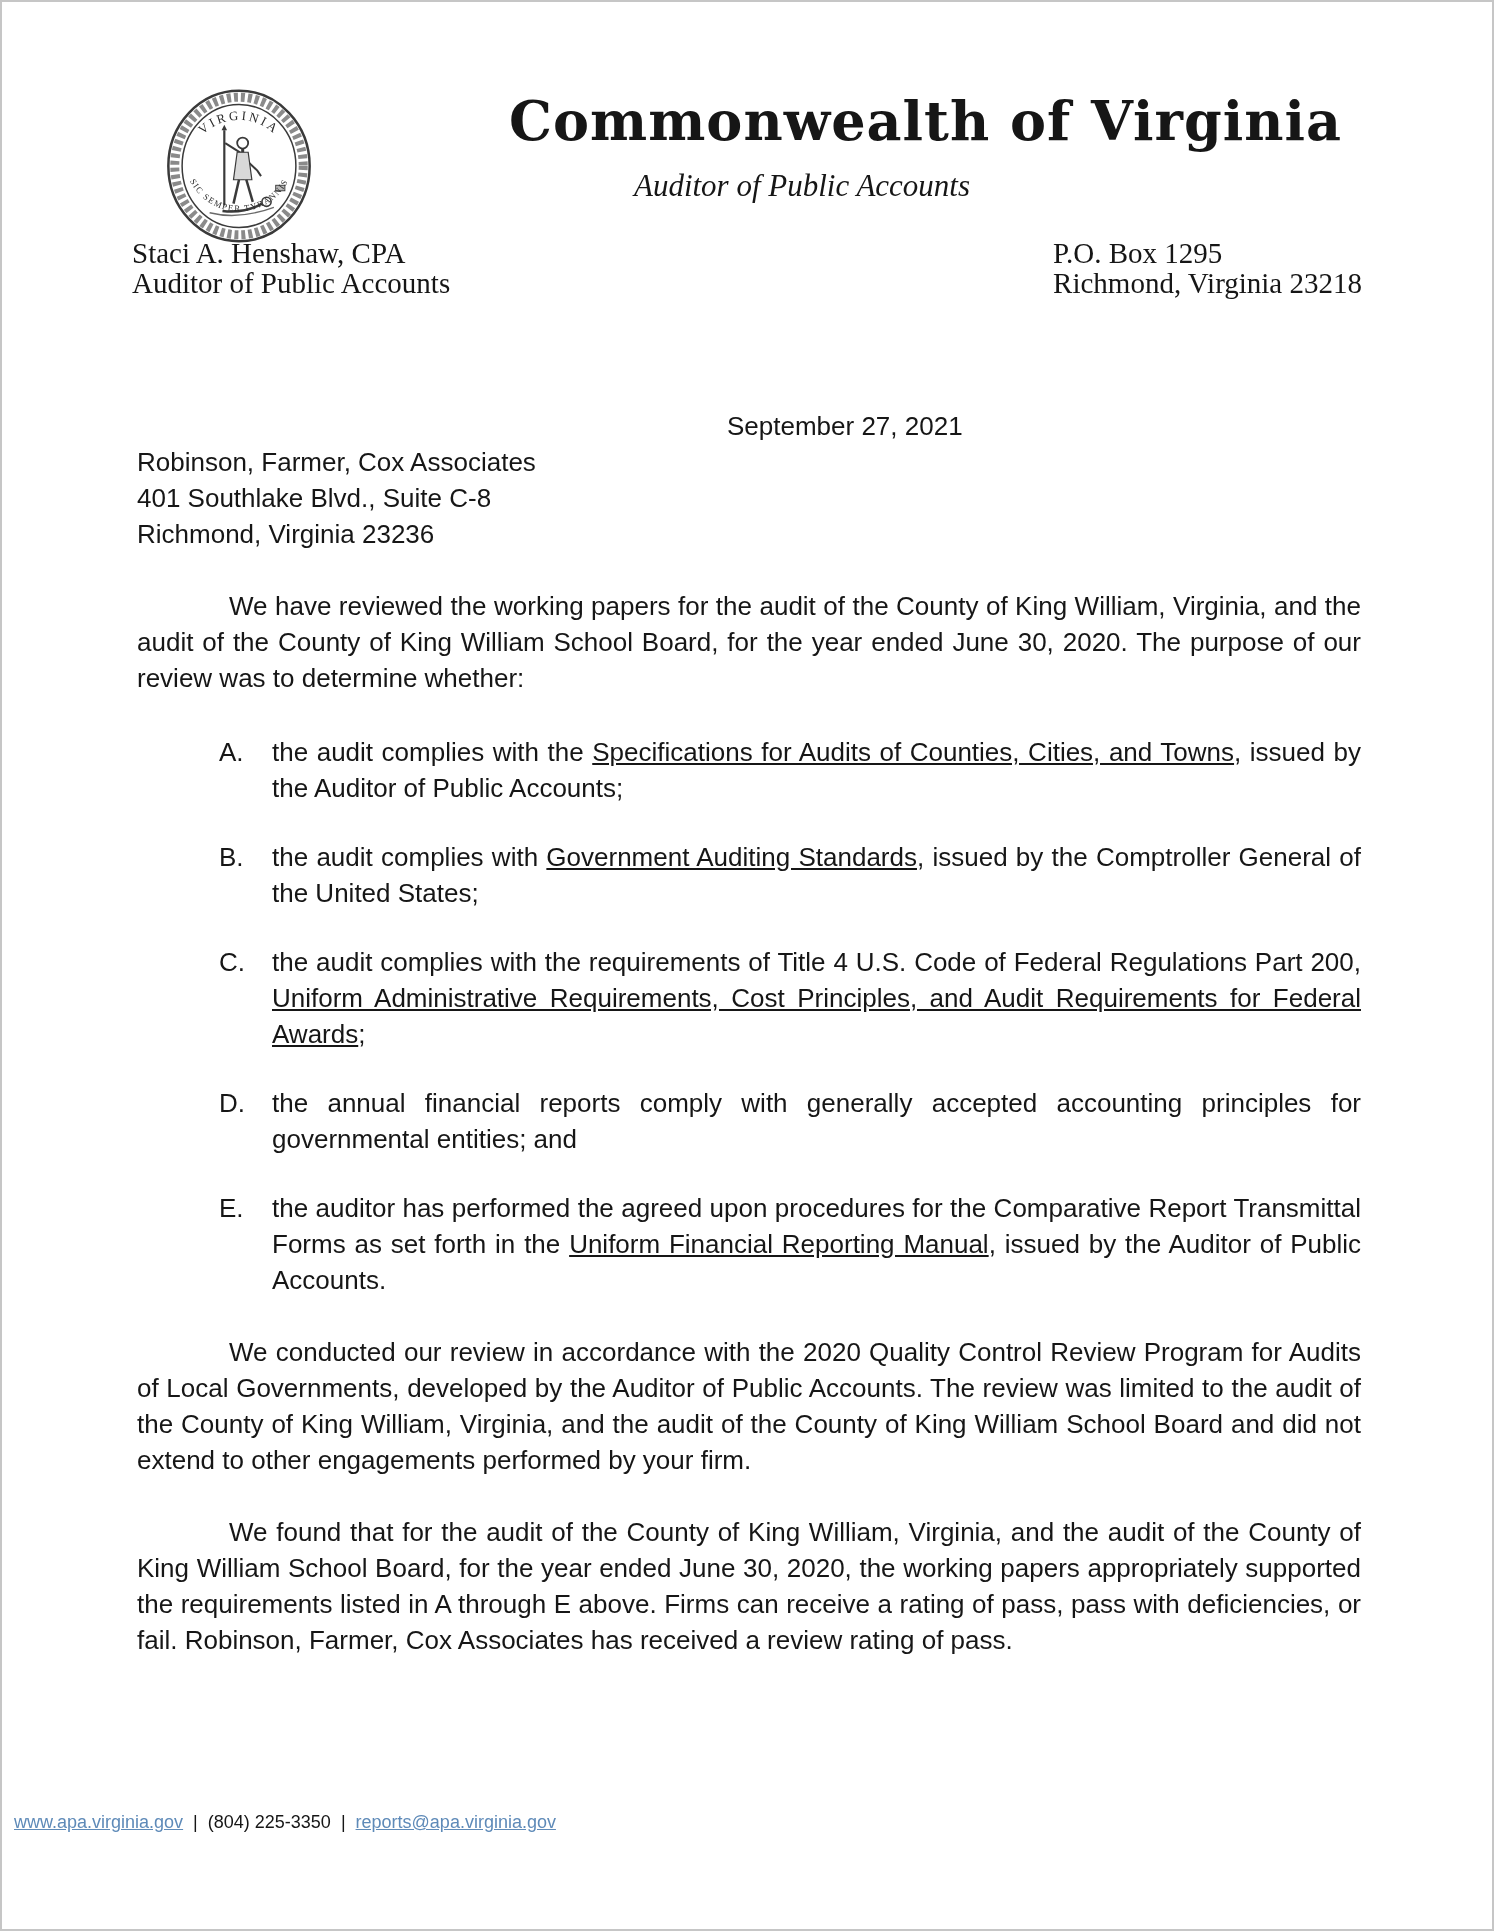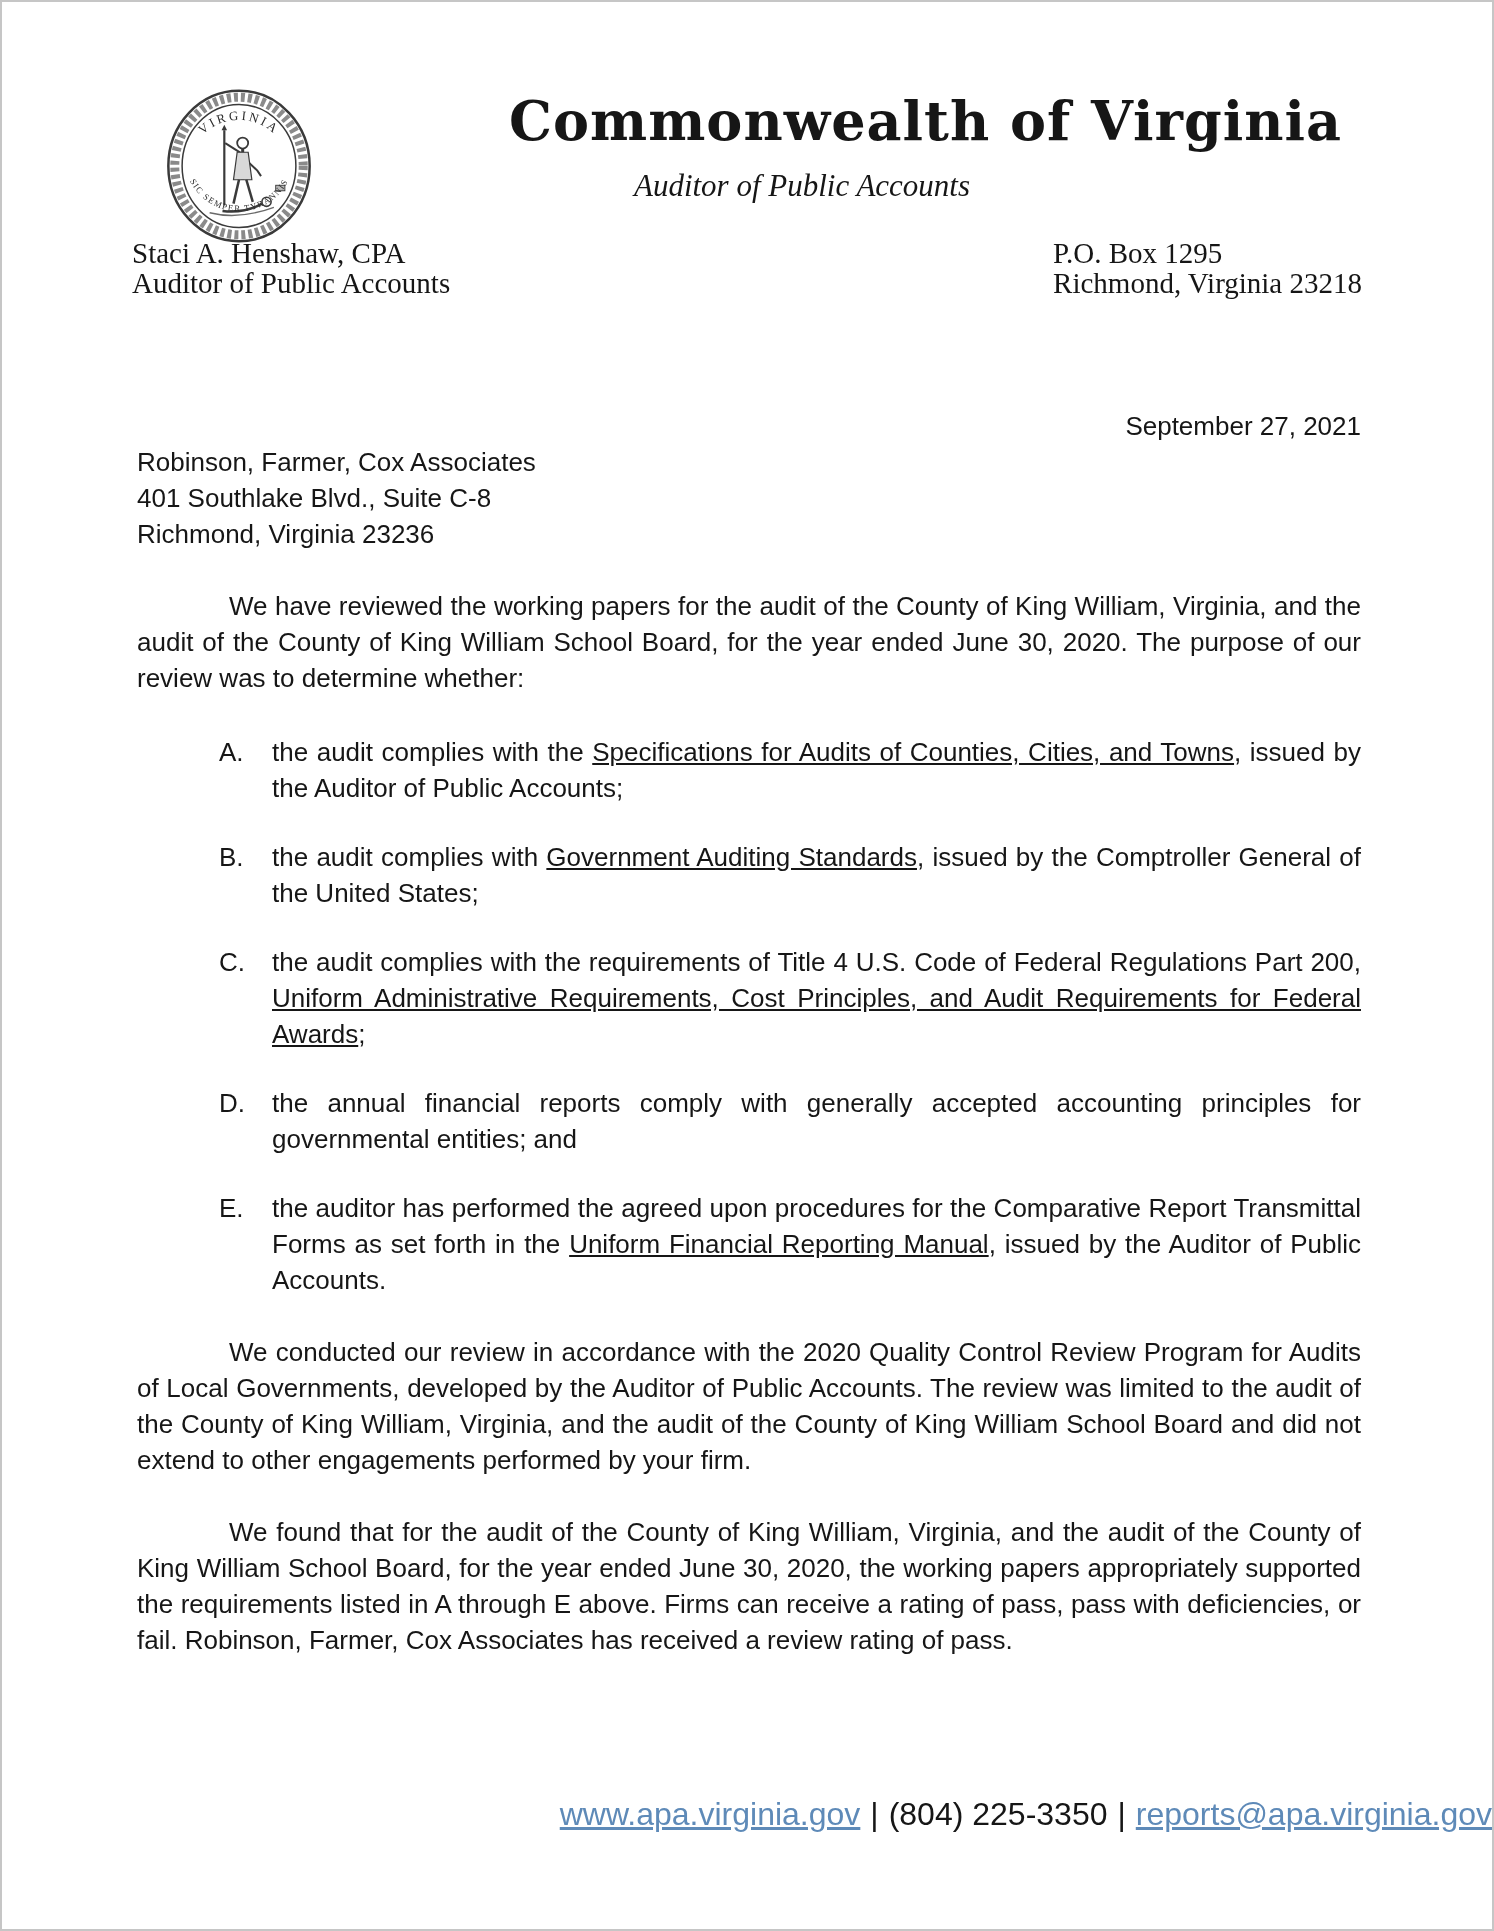--- a/index.html
+++ b/index.html
@@ -49,21 +49,21 @@
     line-height: 30px;
   }
   .lh-right { }
 
   
   .content {
     margin: 0 131px 0 135px;
     font-size: 26px;
     line-height: 36px;
   }
-  .date { margin-top: 110px; padding-left: 590px; text-align: right; }
+  .date { margin-top: 110px; padding-left: 590px; }
   .recipient { }
   .para {
     text-align: justify;
     text-indent: 92px;
     margin: 36px 0 0 0;
   }
   .list { margin-top: 38px; }
   .list-item {
     position: relative;
     padding-left: 135px;
@@ -71,22 +71,22 @@
     margin-top: 33px;
   }
   .list-item .letter { position: absolute; left: 82px; }
   .u { text-decoration: underline; }
 
   
   .footer {
     position: absolute;
     left: 12px; right: 0;
     bottom: 96px;
-    text-align: right;
-    font-size: 32px;
+    text-align: left;
+    font-size: 18px;
   }
   .footer .link { text-decoration: underline; cursor: pointer; }
   .footer .sep { color: #161616; padding: 0 10px; }
 
   
   .seal path, .seal line, .seal ellipse, .seal circle { vector-effect: non-scaling-stroke; }
 </style>
 </head>
 <body>
 

